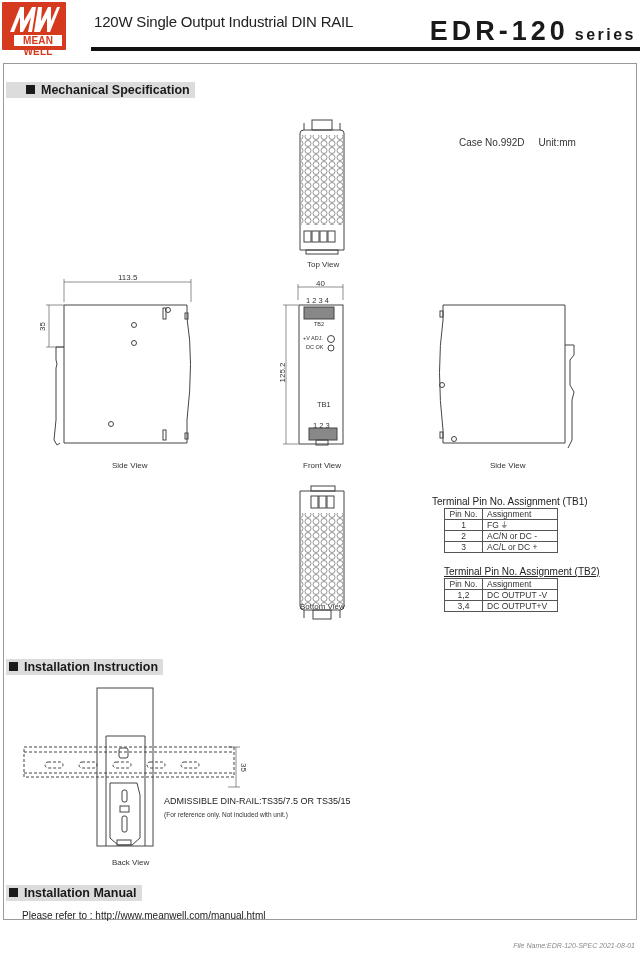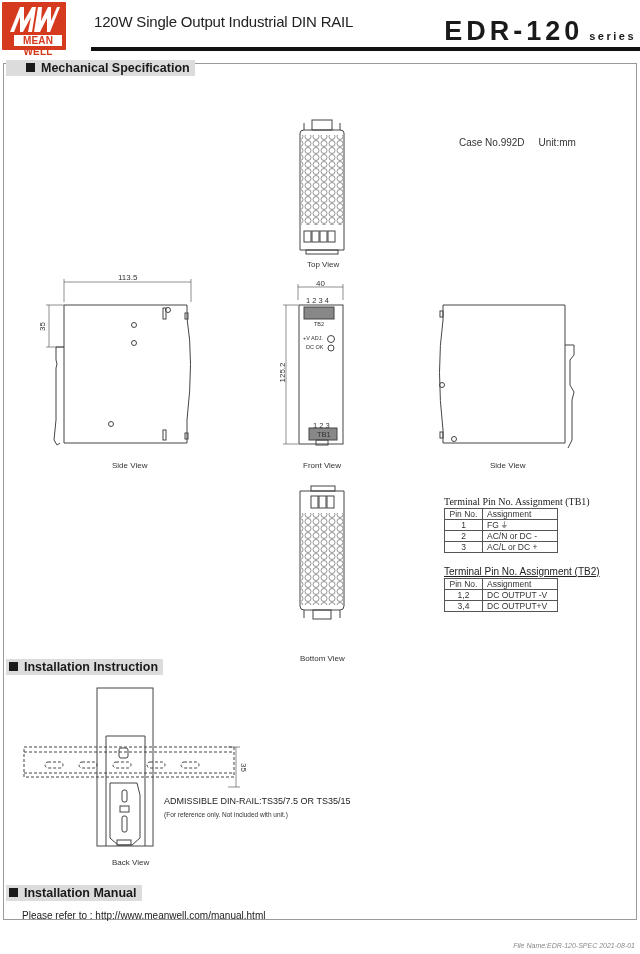--- a/index.html
+++ b/index.html
@@ -7,21 +7,21 @@
   body { position: relative; font-family: "Liberation Sans", sans-serif; color: #222; }
 
   .logo { position: absolute; left: 2px; top: 2px; width: 64px; height: 48px; background: #d63a1e; border-radius: 1px; }
   .logo svg { position: absolute; left: 6px; top: 3px; }
   .logo-text { position: absolute; left: 4px; right: 4px; bottom: 4px; height: 11px; background: #fff; color: #d63a1e;
     font-size: 10px; font-weight: bold; line-height: 11px; text-align: center; letter-spacing: 0.2px; margin-left: 8px; }
 
   .header-title { position: absolute; left: 94px; top: 13px; font-size: 15px; color: #222; letter-spacing: -0.2px; }
   .series { position: absolute; right: 4px; top: 16px; font-weight: bold; color: #1a1a1a; }
   .series .model { font-size: 27px; letter-spacing: 4px; }
-  .series .suffix { font-size: 11px; letter-spacing: 2.5px; margin-left: 6px; margin-top: 33px; }
+  .series .suffix { font-size: 16px; letter-spacing: 2.5px; margin-left: 6px; margin-top: 33px; }
   .header-rule { position: absolute; left: 91px; right: 0px; top: 47px; height: 4px; background: #111; }
 
   .frame { position: absolute; left: 3px; top: 63px; width: 634px; height: 857px; border: 1px solid #9a9a9a; }
 
   .section-title { position: absolute; left: 6px; height: 16px; background: #dcdcdc; font-weight: bold; font-size: 12.5px;
     line-height: 16px; padding: 0 5px 0 3px; color: #1a1a1a; white-space: nowrap; }
   .section-title .sq { display: inline-block; width: 9px; height: 9px; background: #1a1a1a; margin-right: 6px; vertical-align: 0px; }
 
   .small { font-size: 8px; color: #333; position: absolute; white-space: nowrap; }
 
@@ -54,21 +54,21 @@
   <div class="logo-text">MEAN WELL</div>
 </div>
 <div class="header-title">120W Single Output Industrial DIN RAIL</div>
 <div class="series">
   <span class="model">EDR-120</span><span class="suffix">series</span>
 </div>
 <div class="header-rule"></div>
 
 <div class="frame"></div>
 
-<div class="section-title" style="top:60px;padding-left:20px;">
+<div class="section-title" style="top:82px;padding-left:20px;">
   <span class="sq"></span><span>Mechanical Specification</span>
 </div>
 <div class="section-title" style="top:659px;">
   <span class="sq"></span><span>Installation Instruction</span>
 </div>
 <div class="section-title" style="top:885px;">
   <span class="sq"></span><span>Installation Manual</span>
 </div>
 
 <div class="case">
@@ -175,35 +175,35 @@
       <rect x="122" y="816" width="5" height="16" rx="2"></rect>
       <rect x="117" y="840" width="14" height="5"></rect>
     </g>
   </g>
 </svg>
 
 <div class="small" style="left:307px; top:260px;">Top View</div>
 <div class="small" style="left:112px; top:461px;">Side View</div>
 <div class="small" style="left:303px; top:461px;">Front View</div>
 <div class="small" style="left:490px; top:461px;">Side View</div>
-<div class="small" style="left:300px; top:654px;text-align:right;">Bottom View</div>
+<div class="small" style="left:300px; top:602px;text-align:right;">Bottom View</div>
 
 <div class="small" style="left:118px; top:273px;">113.5</div>
 <div class="small" style="left:38px; top:322px; transform:rotate(-90deg);">35</div>
 <div class="small" style="left:316px; top:279px;">40</div>
 <div class="small" style="left:272px; top:368px; transform:rotate(-90deg);">125.2</div>
 
 <div class="small" style="left:306px; top:296px; font-size:7.5px;">1 2 3 4</div>
 <div class="small" style="left:314px; top:321px; font-size:5.5px;">TB2</div>
 <div class="small" style="left:303px; top:335px; font-size:5.5px;">+V ADJ.</div>
 <div class="small" style="left:306px; top:344px; font-size:5.5px;">DC OK</div>
-<div class="small" style="left:317px; top:430px; font-size:7.5px;">TB1</div>
+<div class="small" style="left:317px; top:400px; font-size:7.5px;">TB1</div>
 <div class="small" style="left:313px; top:421px; font-size:7.5px;">1 2 3</div>
 
-<div class="tbl-title" style="left:444px; top:496px;font-family:Liberation Serif, serif;">Terminal Pin No.  Assignment (TB1)</div>
+<div class="tbl-title" style="left:432px; top:496px;">Terminal Pin No.  Assignment (TB1)</div>
 <table class="pins" style="left:444px; top:508px;">
   <tbody>
       <tr>
     <td class="num">Pin No.</td>
     <td class="asg">Assignment</td>
   </tr>
   <tr>
     <td class="num">1</td>
     <td class="asg">FG ⏚</td>
   </tr>

